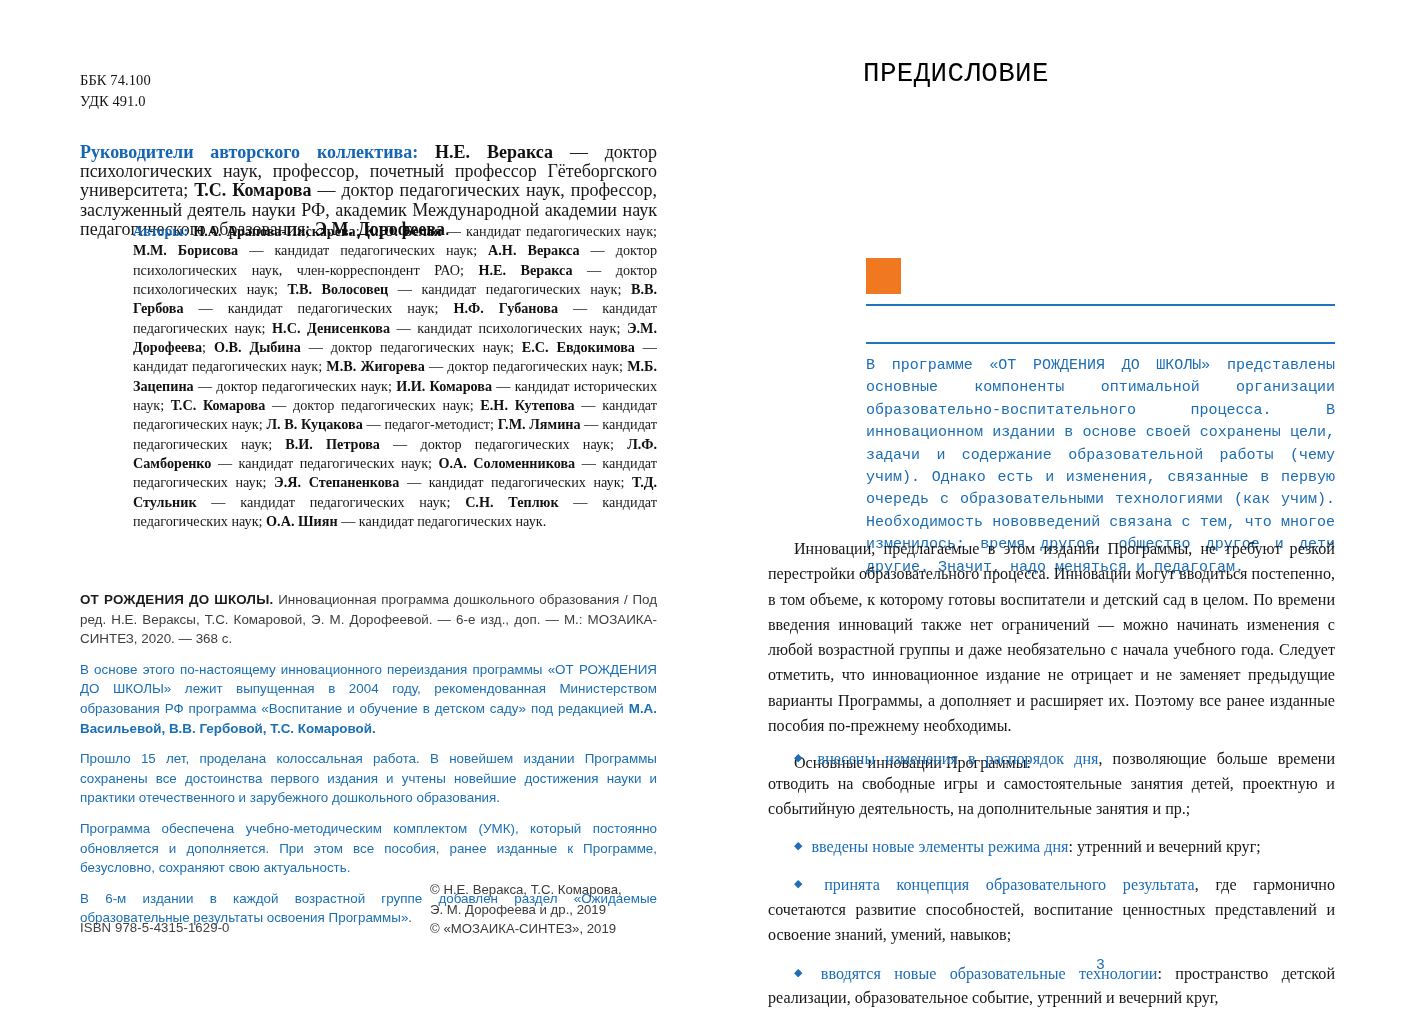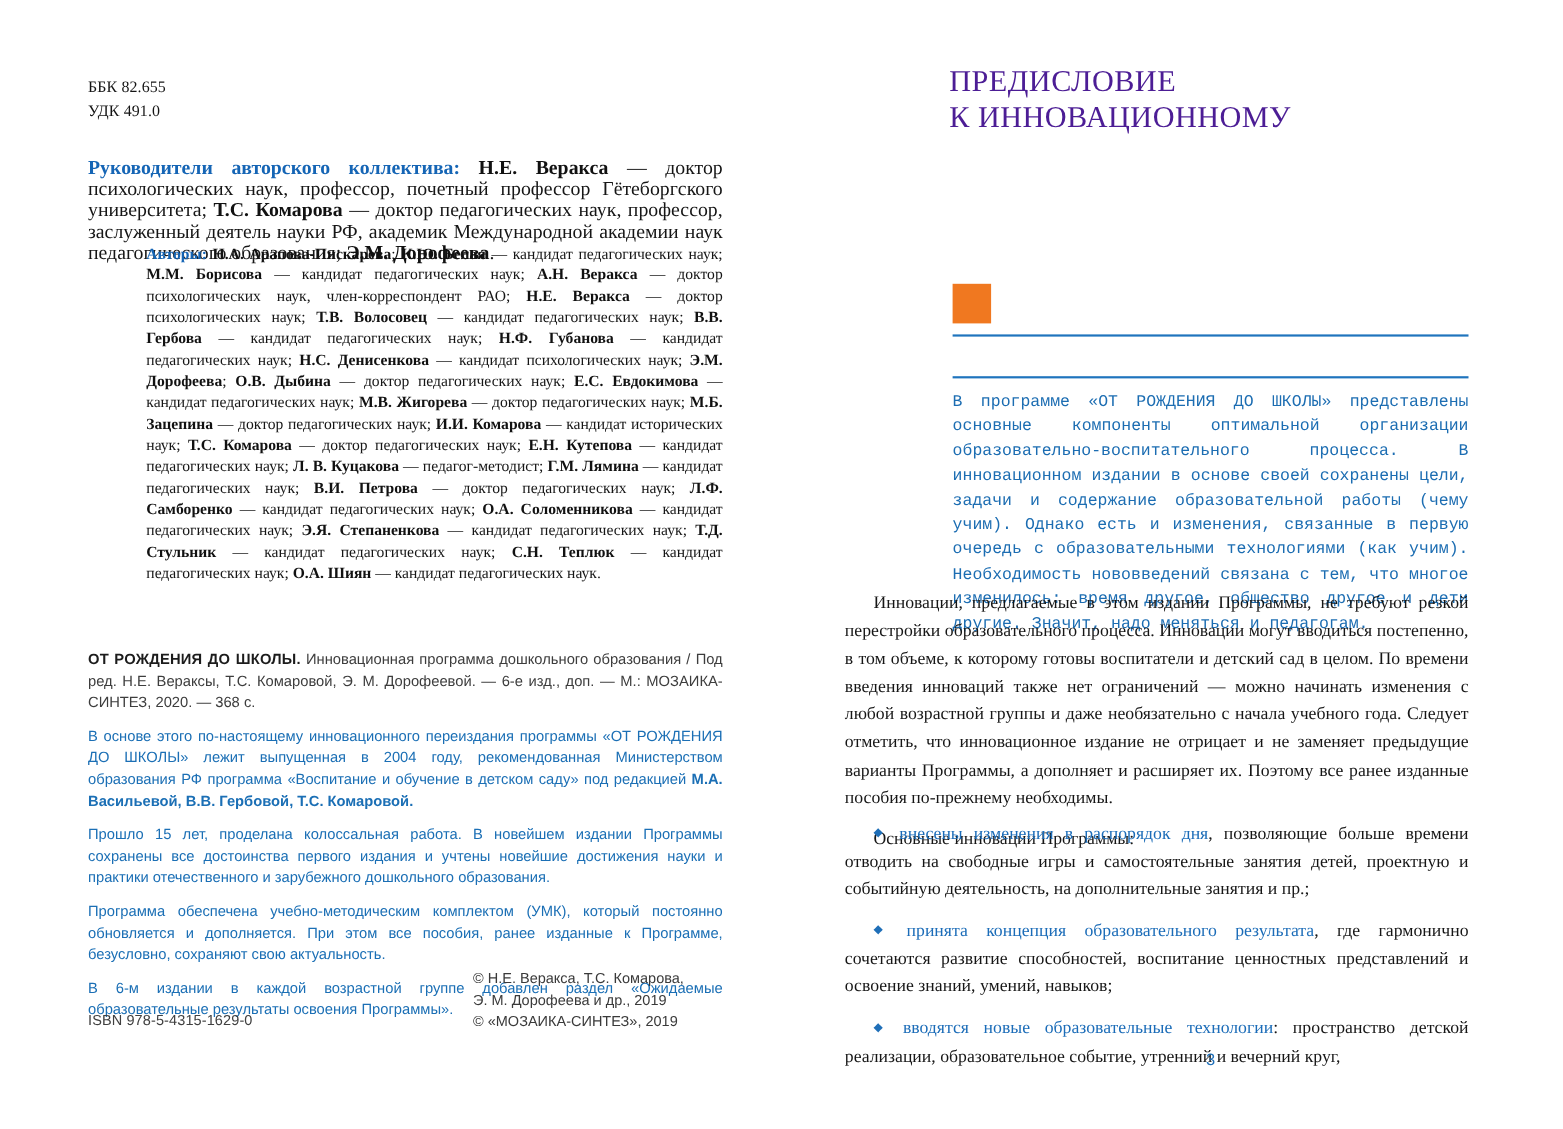--- a/index.html
+++ b/index.html
@@ -115,25 +115,25 @@
     font-size: 13.2px;
     line-height: 19.5px;
     color: #3a3a3a;
   }
 
   
   .chapter-title {
     position: absolute;
     left: 152px; top: 58px;
     width: 470px;
-    font-family: Liberation Serif, serif;
+    font-family: Liberation Mono, monospace;
     font-size: 27.5px;
     line-height: 32px;
     font-weight: normal;
-    color: #4c1d95;
+    color: #000000;
     letter-spacing: .4px;
   }
   .chapter-title span { display: block; }
 
   .orange-mark {
     position: absolute;
     left: 866px; top: 258px;
     width: 35px; height: 36px;
     background: #f07820;
   }
@@ -217,21 +217,21 @@
   }
 </style>
 </head>
 <body>
 
 <div class="spread">
 
   <div class="page-left">
 
     <div class="codes">
-      <div>ББК 82.655</div>
+      <div>ББК 74.100</div>
       <div>УДК 491.0</div>
     </div>
 
     <div class="leaders">
       <span class="lbl">Руководители авторского коллектива:</span><span><b> Н.Е. Веракса</b><span> — доктор психологических наук, профессор, почетный профессор Гётеборгского университета; </span><b>Т.С. Комарова</b><span> — доктор педагогических наук, профессор, заслуженный деятель науки РФ, академик Международной академии наук педагогического образования; </span><b>Э.М. Дорофеева</b><span>.</span></span>
     </div>
 
     <div class="authors">
       <span class="lbl">Авторы:</span><span><b> Н.А. Арапова-Пискарева</b><span>; </span><b>К.Ю. Белая</b><span> — кандидат педагогических наук; </span><b>М.М. Борисова</b><span> — кандидат педагогических наук; </span><b>А.Н. Веракса</b><span> — доктор психологических наук, член-корреспондент РАО; </span><b>Н.Е. Веракса</b><span> — доктор психологических наук; </span><b>Т.В. Волосовец</b><span> — кандидат педагогических наук; </span><b>В.В. Гербова</b><span> — кандидат педагогических наук; </span><b>Н.Ф. Губанова</b><span> — кандидат педагогических наук; </span><b>Н.С. Денисенкова</b><span> — кандидат психологических наук; </span><b>Э.М. Дорофеева</b><span>; </span><b>О.В. Дыбина</b><span> — доктор педагогических наук; </span><b>Е.С. Евдокимова</b><span> — кандидат педагогических наук; </span><b>М.В. Жигорева</b><span> — доктор педагогических наук; </span><b>М.Б. Зацепина</b><span> — доктор педагогических наук; </span><b>И.И. Комарова</b><span> — кандидат исторических наук; </span><b>Т.С. Комарова</b><span> — доктор педагогических наук; </span><b>Е.Н. Кутепова</b><span> — кандидат педагогических наук; </span><b>Л. В. Куцакова</b><span> — педагог-методист; </span><b>Г.М. Лямина</b><span> — кандидат педагогических наук; </span><b>В.И. Петрова</b><span> — доктор педагогических наук; </span><b>Л.Ф. Самборенко</b><span> — кандидат педагогических наук; </span><b>О.А. Соломенникова</b><span> — кандидат педагогических наук; </span><b>Э.Я. Степаненкова</b><span> — кандидат педагогических наук; </span><b>Т.Д. Стульник</b><span> — кандидат педагогических наук; </span><b>С.Н. Теплюк</b><span> — кандидат педагогических наук; </span><b>О.А. Шиян</b><span> — кандидат педагогических наук.</span></span>
     </div>
@@ -251,37 +251,37 @@
       <div>Э. М. Дорофеева и др., 2019</div>
       <div>© «МОЗАИКА-СИНТЕЗ», 2019</div>
     </div>
 
   </div>
 
   <div class="page-right">
 
     <div class="chapter-title">
       <span>ПРЕДИСЛОВИЕ</span>
-      <span>К ИННОВАЦИОННОМУ</span>
     </div>
 
   </div>
 
   <div class="orange-mark"></div>
   <div class="rule rule-top"></div>
   <div class="rule rule-bottom"></div>
 
   <div class="lead-blue">В программе «ОТ РОЖДЕНИЯ ДО ШКОЛЫ» представлены основные компоненты оптимальной организации образовательно-воспитательного процесса. В инновационном издании в основе своей сохранены цели, задачи и содержание образовательной работы (чему учим). Однако есть и изменения, связанные в первую очередь с образовательными технологиями (как учим). Необходимость нововведений связана с тем, что многое изменилось: время другое, общество другое и дети другие. Значит, надо меняться и педагогам.</div>
 
   <div class="body-text">
     <p class="indent">Инновации, предлагаемые в этом издании Программы, не требуют резкой перестройки образовательного процесса. Инновации могут вводиться постепенно, в том объеме, к которому готовы воспитатели и детский сад в целом. По времени введения инноваций также нет ограничений — можно начинать изменения с любой возрастной группы и даже необязательно с начала учебного года. Следует отметить, что инновационное издание не отрицает и не заменяет предыдущие варианты Программы, а дополняет и расширяет их. Поэтому все ранее изданные пособия по-прежнему необходимы.</p>
     <p class="indent spaced">Основные инновации Программы:</p>
   </div>
 
   <div class="bullets">
       <div class="bullet-item"><span class="dia">◆</span><span class="blue">внесены изменения в распорядок дня</span><span>, позволяющие больше времени отводить на свободные игры и самостоятельные занятия детей, проектную и событийную деятельность, на дополнительные занятия и пр.;</span></div>
+      <div class="bullet-item"><span class="dia">◆</span><span class="blue">введены новые элементы режима дня</span><span>: утренний и вечерний круг;</span></div>
       <div class="bullet-item"><span class="dia">◆</span><span class="blue">принята концепция образовательного результата</span><span>, где гармонично сочетаются развитие способностей, воспитание ценностных представлений и освоение знаний, умений, навыков;</span></div>
       <div class="bullet-item"><span class="dia">◆</span><span class="blue">вводятся новые образовательные технологии</span><span>: пространство детской реализации, образовательное событие, утренний и вечерний круг,</span></div>
     </div>
 
   <div class="folio">3</div>
 
 </div>
 
 </body></html>

